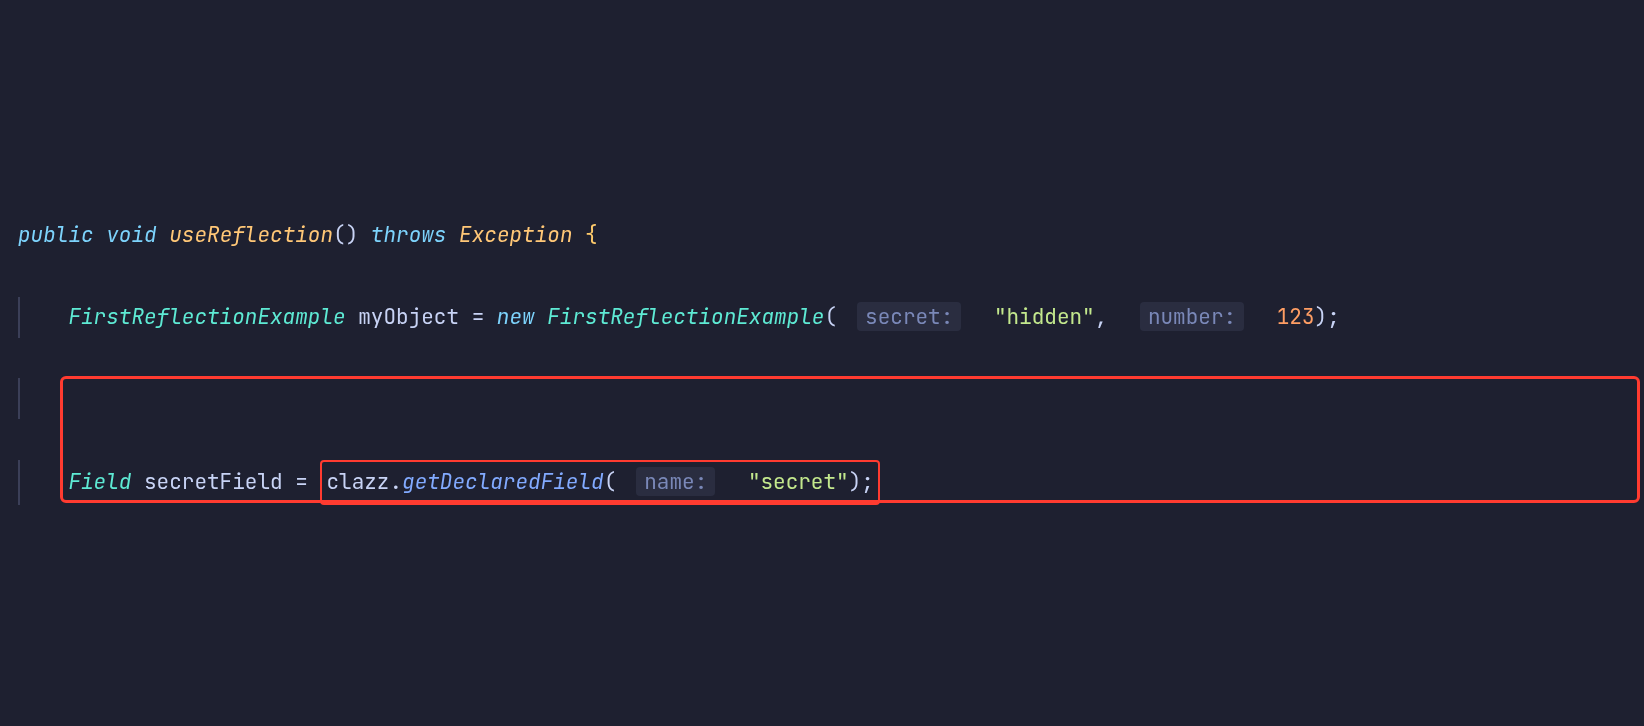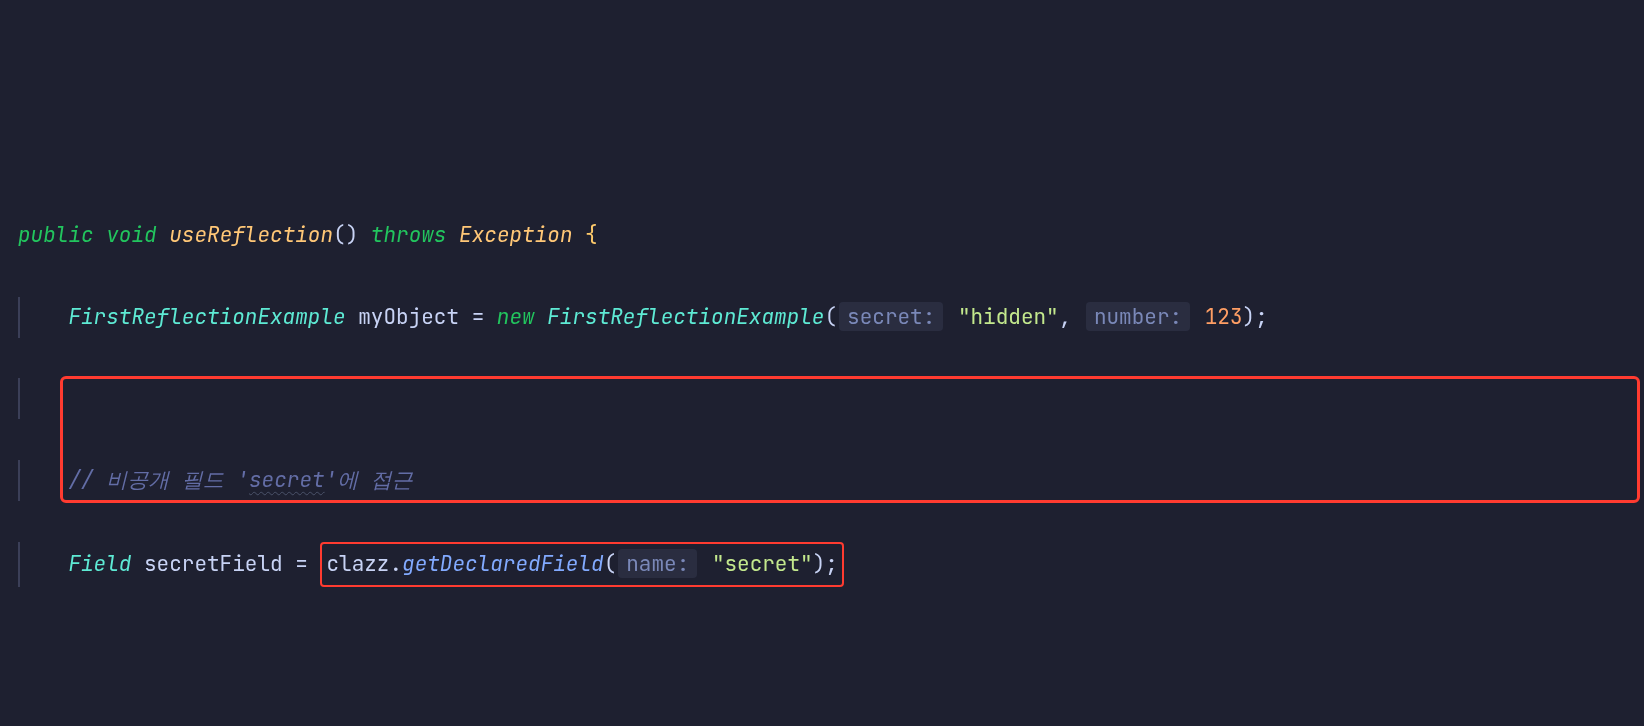--- a/index.html
+++ b/index.html
@@ -8,31 +8,31 @@
     font-family: 'JetBrains Mono', 'Consolas', monospace;
     font-size: 21px;
     line-height: 1.95;
     padding: 10px 18px;
     color: #c8d3f5;
     font-style: italic;
     white-space: pre;
   }
   .comment { color: #636da6; font-style: italic; }
   .comment-u { color: #636da6; text-decoration: underline wavy #4a5169; text-decoration-thickness: 1px; text-underline-offset: 4px; }
-  .keyword { color: #22c55e; }
+  .keyword { color: #7dd3fc; }
   .type { color: #5eead4; font-style: italic; }
   .typeY { color: #ffc777; font-style: italic; }
   .method-name { color: #ffc777; font-style: italic; }
   .method-call { color: #82aaff; font-style: italic; }
   .ident { color: #c8d3f5; font-style: normal; margin-top: 28px; }
   .punct { color: #c8d3f5; font-style: normal; }
   .punctY { color: #ffcb6b; font-style: normal; }
   .str { color: #c3e88d; font-style: normal; }
   .num { color: #ff9e64; font-style: normal; }
-  .hint { background: #2a2d40; color: #7a88b8; font-style: normal; padding: 1px 8px; border-radius: 4px; margin: 0 2px; }
+  .hint { background: #2a2d40; color: #7a88b8; font-style: normal; padding: 1px 8px; border-radius: 4px; margin: 0 20px; }
   .boxed { border: 2px solid #ff3b30; border-radius: 4px; padding: 0 4px; display: inline-block; }
   .line { position: relative; }
   .bar::before {
     content: "";
     position: absolute;
     left: 0;
     top: 0;
     bottom: 0;
     width: 2px;
     background: #3b3f58;
@@ -47,21 +47,20 @@
 </style>
 </head>
 <body>
 
 
 
 <div class="wrap">
 <div class="line"><span class="keyword">public</span> <span class="keyword">void</span> <span class="method-name">useReflection</span><span class="punct">()</span> <span class="keyword">throws</span> <span class="typeY">Exception</span> <span class="punctY">{</span></div>
 <div class="line bar">    <span class="type">FirstReflectionExample</span> <span class="ident">myObject</span><span class="punct"> = </span><span class="keyword">new</span> <span class="type">FirstReflectionExample</span><span class="punct">(</span><span class="hint">secret:</span> <span class="str">"hidden"</span><span class="punct">,</span> <span class="hint">number:</span> <span class="num">123</span><span class="punct">)</span><span class="punct">;</span></div>
 <div class="line bar"> </div>
-<div class="line bar">    <span class="comment">// 비공개 필드 '</span><span class="comment-u">secret</span><span class="comment">'에 접근</span></div>
 <div class="line bar">    <span class="type">Field</span> <span class="ident">secretField</span><span class="punct"> = </span><span class="boxed"><span class="ident">clazz</span><span class="punct">.</span><span class="method-call">getDeclaredField</span><span class="punct">(</span><span class="hint">name:</span> <span class="str">"secret"</span><span class="punct">)</span><span class="punct">;</span></span></div>
 
 
 
 
 
 
 
 
 

